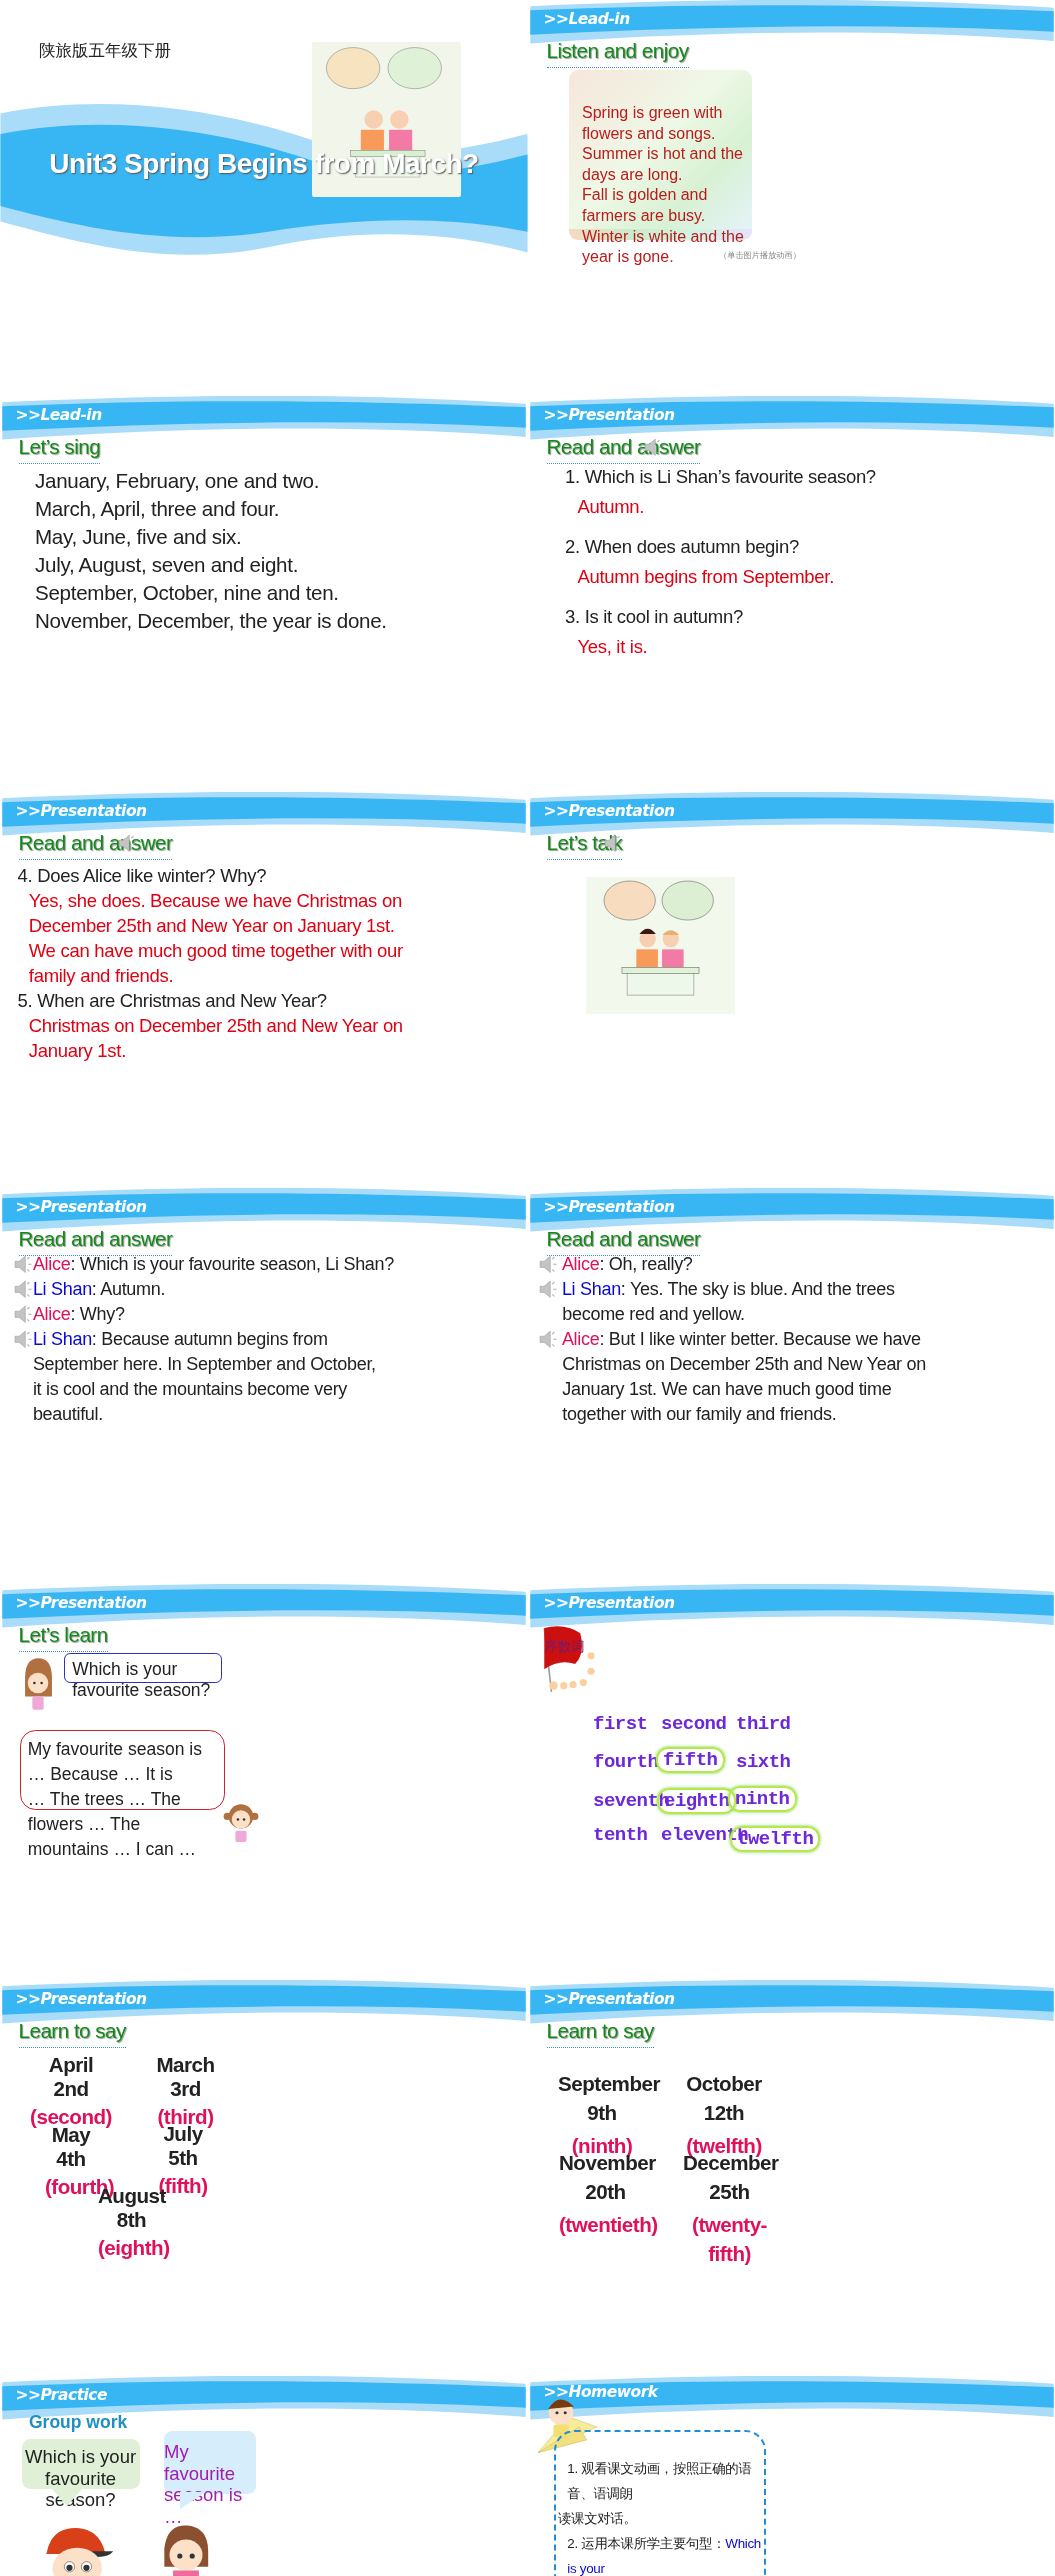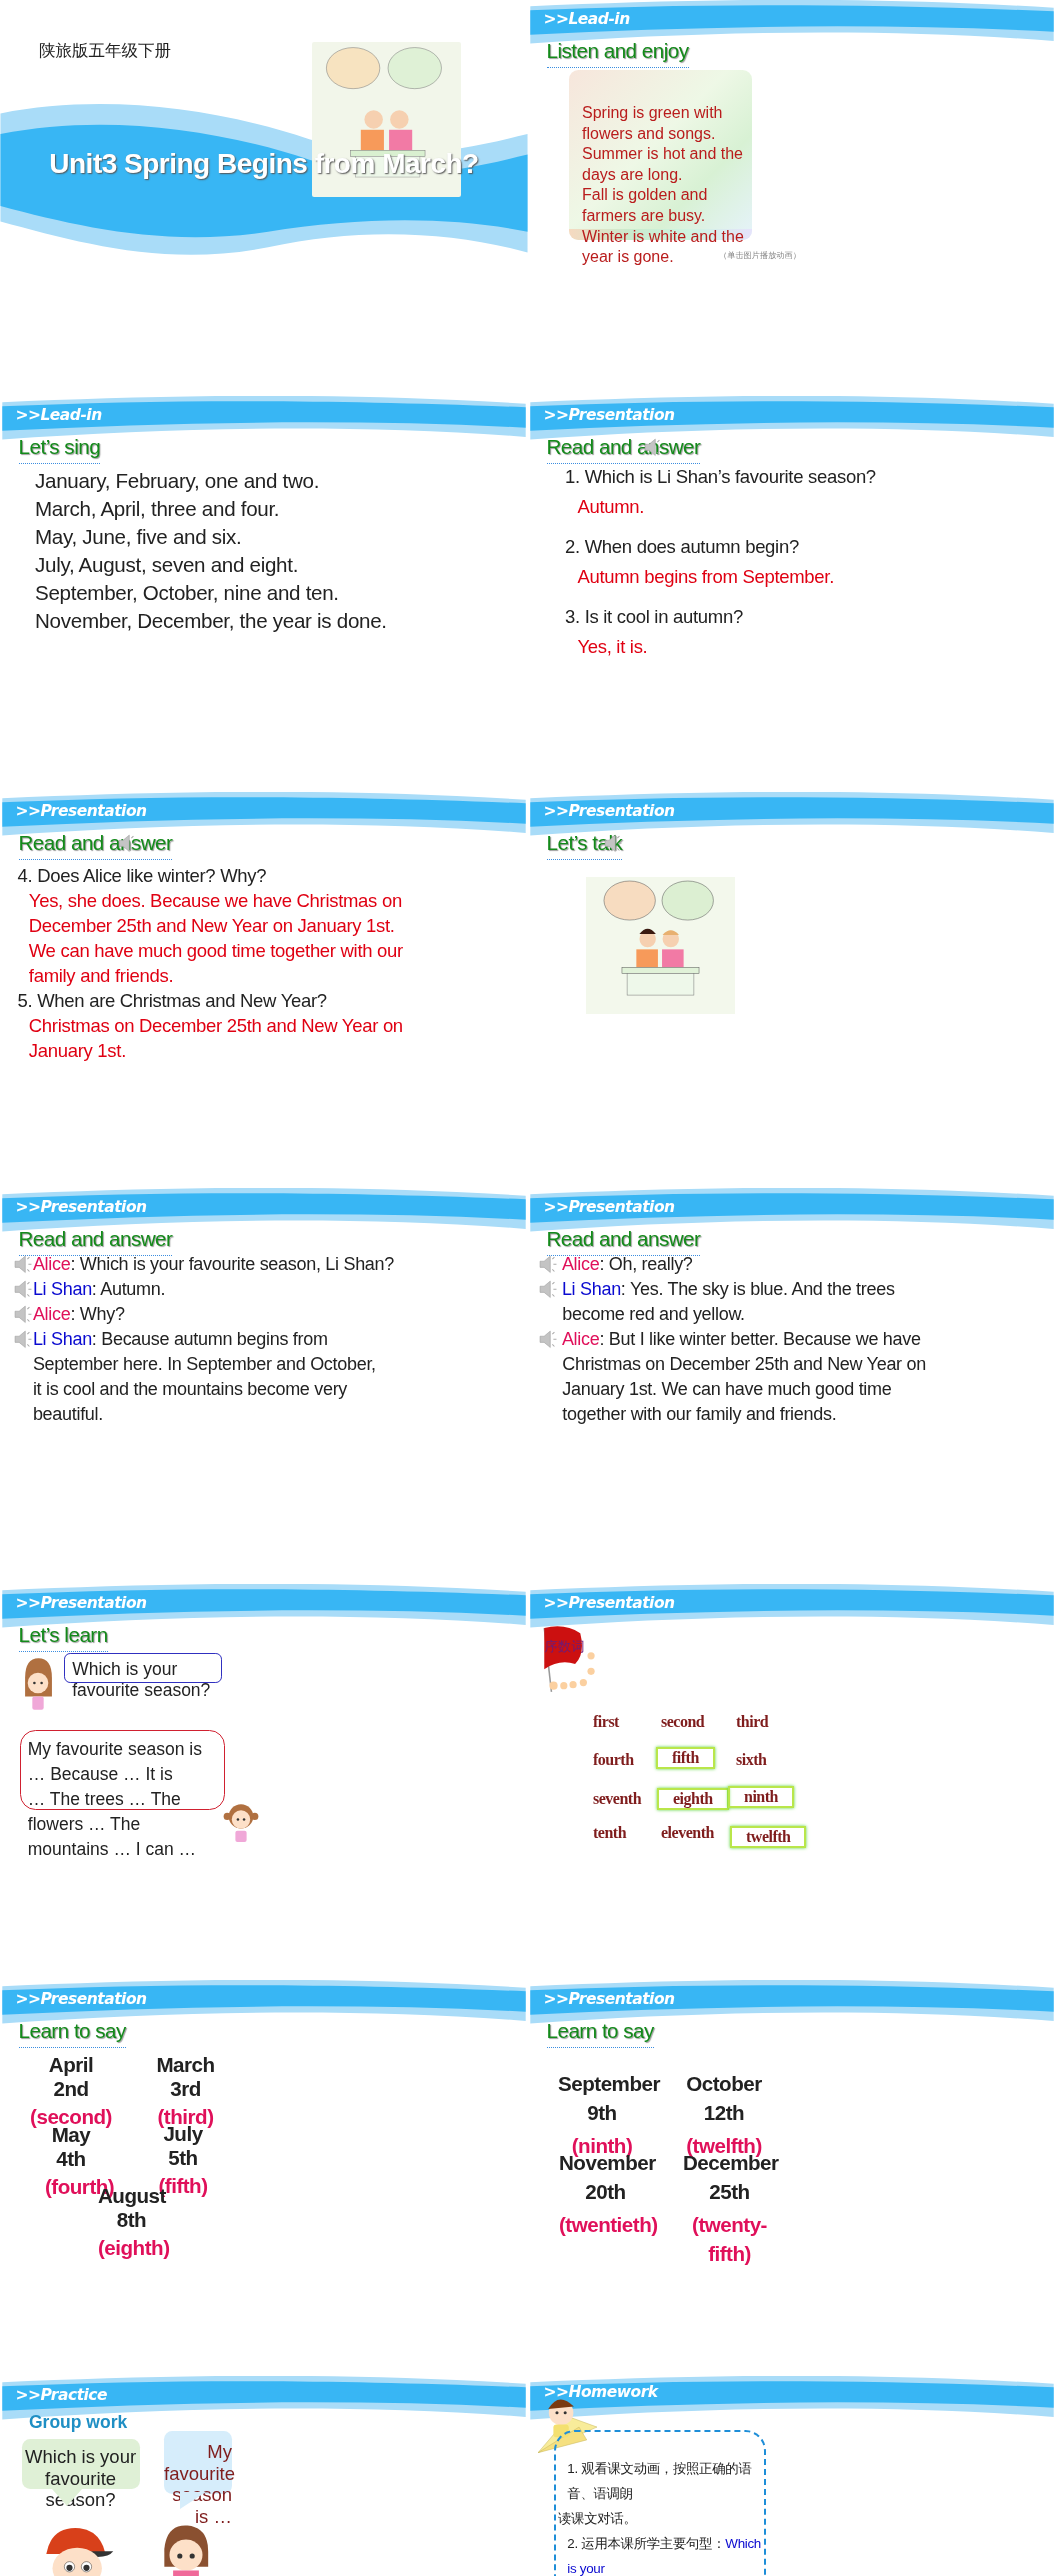--- a/index.html
+++ b/index.html
@@ -15,22 +15,22 @@
 .abs{position:absolute}
 .body-text{color:#222;font-size:18.5px;letter-spacing:-0.3px}
 .red{color:#e00012}
 .pink{color:#e0105a}
 .blue{color:#0a0ad0}
 .scene{position:absolute;border-radius:9.3px;overflow:hidden}
 
 .cover-sub{position:absolute;left:39px;top:40px;font-size:16.5px;color:#222}
 .cover-title{position:absolute;left:0;width:528px;top:148px;text-align:center;color:#fff;font-weight:bold;font-size:28px;text-shadow:1px 1px 1.5px #555;letter-spacing:-0.5px}
 .cover-footer{position:absolute;left:0;width:528px;top:231px;text-align:center;font-weight:bold;font-size:19.6px;color:#111}
-.ord{position:absolute;font-family:Liberation Serif, serif;font-weight:bold;color:#7f1d1d;font-size:16px;letter-spacing:-0.5px}
-.ord.boxed{border:2.6px solid #b9e64a;border-radius:0;box-shadow:0 0 3.1px #5cd63c;padding:0 14px}
+.ord{position:absolute;font-family:Liberation Mono, monospace;font-weight:bold;color:#6d28d9;font-size:19px;letter-spacing:-0.5px}
+.ord.boxed{border:2.6px solid #b9e64a;border-radius:12px;box-shadow:0 0 3.1px #5cd63c;padding:0 5px}
 .date{position:absolute;text-align:center;font-weight:bold;font-size:20.6px;color:#222;letter-spacing:-0.5px}
 .date .ordw{display:block;color:#e0105a;margin-top:4.1px}
 </style>
 </head>
 <body>
 
 <div class="grid">
 
 <div class="slide">
   <svg class="abs" style="left:0;top:98px" width="528" height="175" viewBox="0 0 1024 340">
@@ -378,21 +378,21 @@
           <path d="M0,20 C300,8 600,5 1024,22 L1024,62 C700,45 350,50 0,68 Z" fill="#38b6f4"></path>
         </svg>
     <div class="hdr-label">&gt;&gt;Practice</div>
   </div>
   <div class="abs" style="left:29px;top:36px;font-size:17.5px;font-weight:bold;color:#1f8fc4">Group work</div>
   <div class="abs" style="left:21.6px;top:63px;width:118px;height:50px;background:#dff0d6;border-radius:8.2px;font-size:18.5px;color:#222;text-align:center;padding-top:7.2px;line-height:21.6px">
     <div>Which is your</div>
     <div>favourite season?</div>
   </div>
   <div class="abs" style="left:52px;top:113px;width:0;height:0;border-left:15.5px solid transparent;border-right:15.5px solid transparent;border-top:17.5px solid #dff0d6"></div>
-  <div class="abs" style="left:164px;top:55px;width:68px;height:63px;background:#d6edfb;border-radius:8.2px;font-size:18.5px;color:#7f1d1d;text-align:right;padding-top:10.3px;line-height:21.6px">
+  <div class="abs" style="left:164px;top:55px;width:92px;height:63px;background:#d6edfb;border-radius:8.2px;font-size:18.5px;color:#a21caf;text-align:left;padding-top:10.3px;line-height:21.6px">
     <div>My favourite</div>
     <div>season is …</div>
   </div>
   <div class="abs" style="left:180px;top:116px;width:0;height:0;border-left:0 solid transparent;border-right:26px solid transparent;border-top:17.5px solid #d6edfb"></div>
   <div class="abs" style="left:41px;top:147px;width:75px;height:103px">
     <svg width="75" height="103" viewBox="0 0 145 200">
           <path d="M10,60 q10,-55 65,-50 q40,5 50,50 z" fill="#d8401a"></path>
           <path d="M95,55 l45,0 q-10,14 -45,10 z" fill="#333"></path>
           <ellipse cx="70" cy="88" rx="48" ry="40" fill="#fde0c8"></ellipse>
           <circle cx="55" cy="85" r="10" fill="#fff" stroke="#333"></circle>

